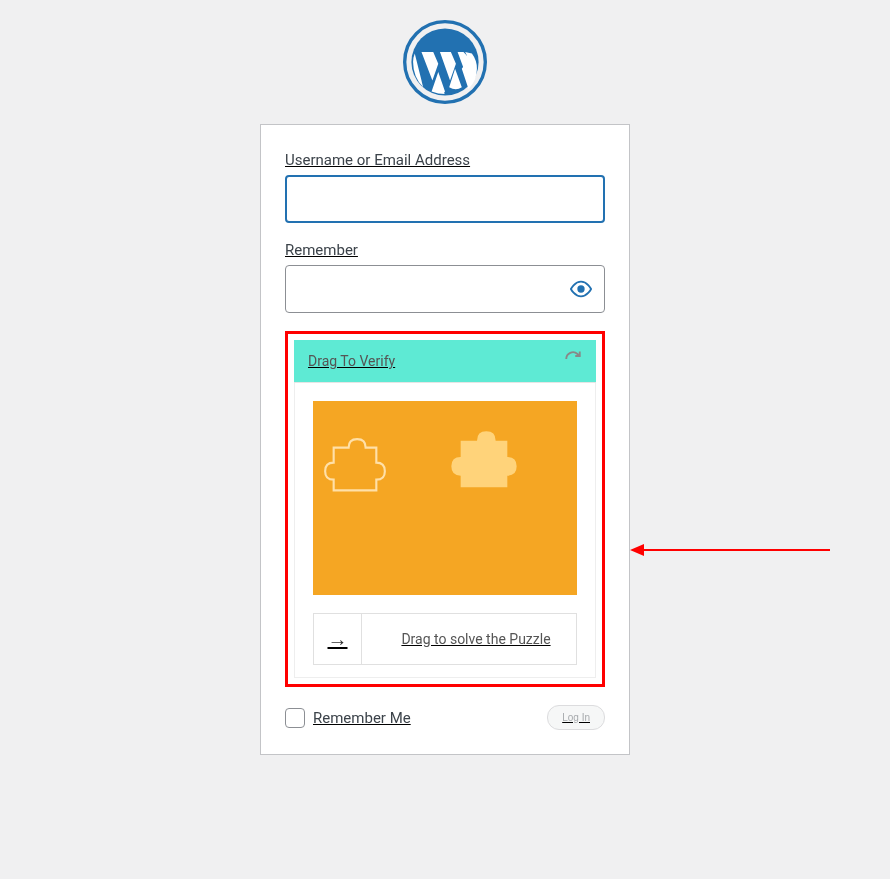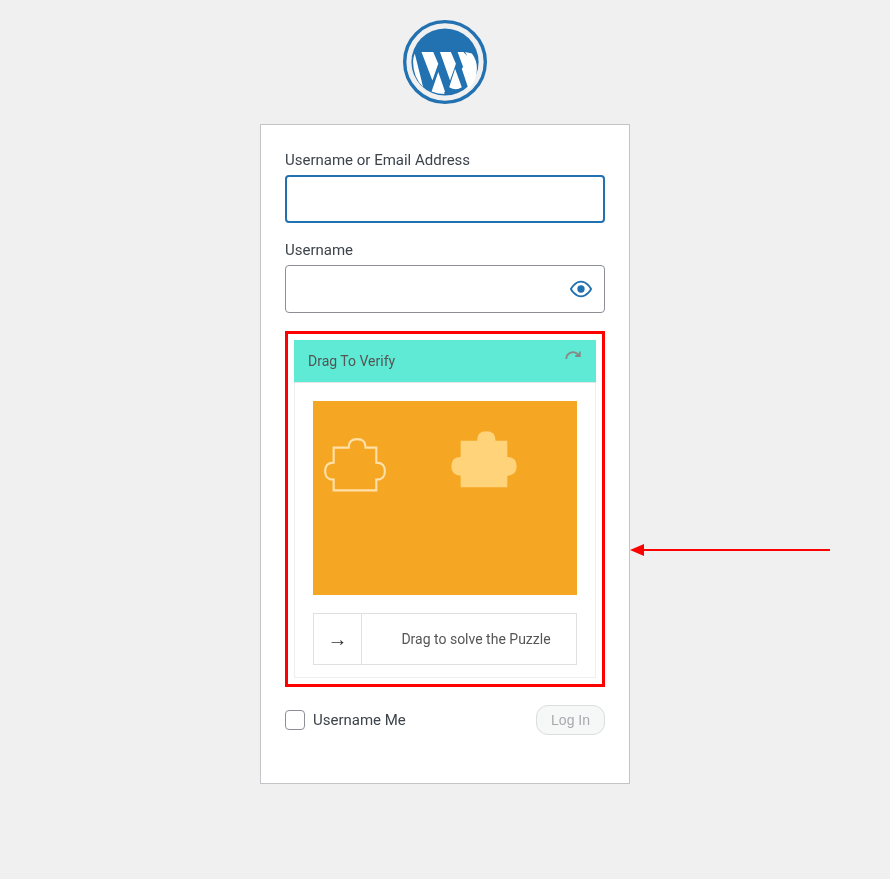--- a/index.html
+++ b/index.html
@@ -18,21 +18,22 @@
     }
     .wp-logo {
       width: 84px;
       height: 84px;
     }
     .login-box {
       background: #fff;
       border: 1px solid #c3c4c7;
       width: 370px;
       margin: 0 auto;
-      padding: 26px 24px 48px;
+      padding: 26px 24px 24px;
+      text-decoration: underline;
     }
     .field-label {
       font-size: 15px;
       color: #3c434a;
       display: block;
       margin-bottom: 6px;
     }
     .text-input {
       width: 100%;
       height: 48px;
@@ -157,21 +158,21 @@
     .remember-label {
       font-size: 15px;
       color: #3c434a;
     }
     .login-btn {
       background: #f6f7f7;
       border: 1px solid #dcdcde;
       color: #a7aaad;
       padding: 6px 14px;
       border-radius: 12px;
-      font-size: 14px;
+      font-size: 10px;
       cursor: pointer;
     }
     .annotation-arrow {
       position: absolute;
       left: 630px;
       top: 540px;
     }
   </style>
 </head>
 <body>
@@ -187,21 +188,21 @@
 </div>
 
 <div class="login-box">
 
   <div class="field-group">
     <label class="field-label">Username or Email Address</label>
     <input type="text" class="text-input focused" value="" style="">
   </div>
 
   <div class="field-group">
-    <label class="field-label">Username</label>
+    <label class="field-label">Remember</label>
     <div class="password-wrap">
       <input type="password" class="text-input" value="" style="">
       <div class="eye-btn">
         <svg width="22" height="22" viewBox="0 0 24 24" fill="none" stroke="#2271b1" stroke-width="2">
           <path d="M1 12s4-8 11-8 11 8 11 8-4 8-11 8-11-8-11-8z"></path>
           <circle cx="12" cy="12" r="3" fill="#2271b1"></circle>
         </svg>
       </div>
     </div>
   </div>
@@ -228,21 +229,21 @@
       <div class="slider-track">
         <div class="slider-handle">→</div>
         <div class="slider-text">Drag to solve the Puzzle</div>
       </div>
     </div>
   </div>
 
   <div class="footer-row">
     <div class="remember-wrap">
       <div class="remember-box"></div>
-      <span class="remember-label">Username Me</span>
+      <span class="remember-label">Remember Me</span>
     </div>
     <button class="login-btn">Log In</button>
   </div>
 
 </div>
 
 <svg class="annotation-arrow" width="200" height="20">
   <line x1="200" y1="10" x2="12" y2="10" stroke="#ff0000" stroke-width="2"></line>
   <polygon points="0,10 14,4 14,16" fill="#ff0000"></polygon>
 </svg>

